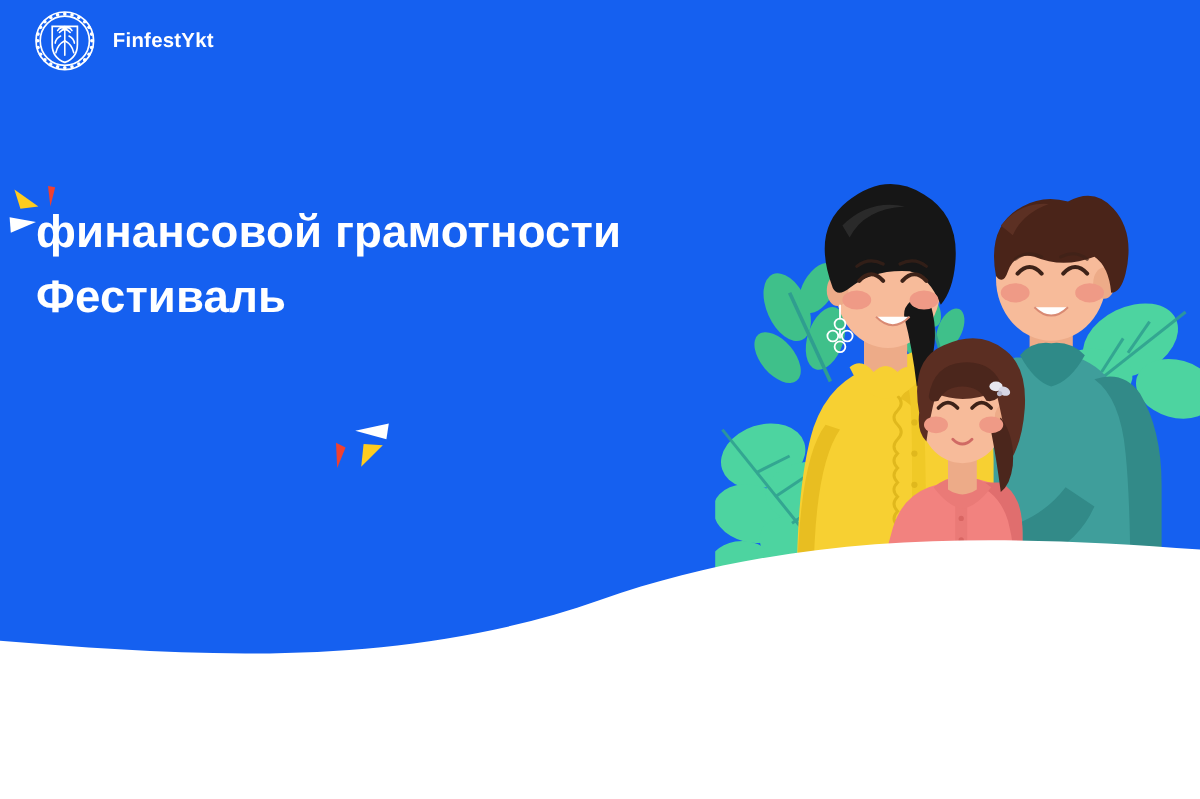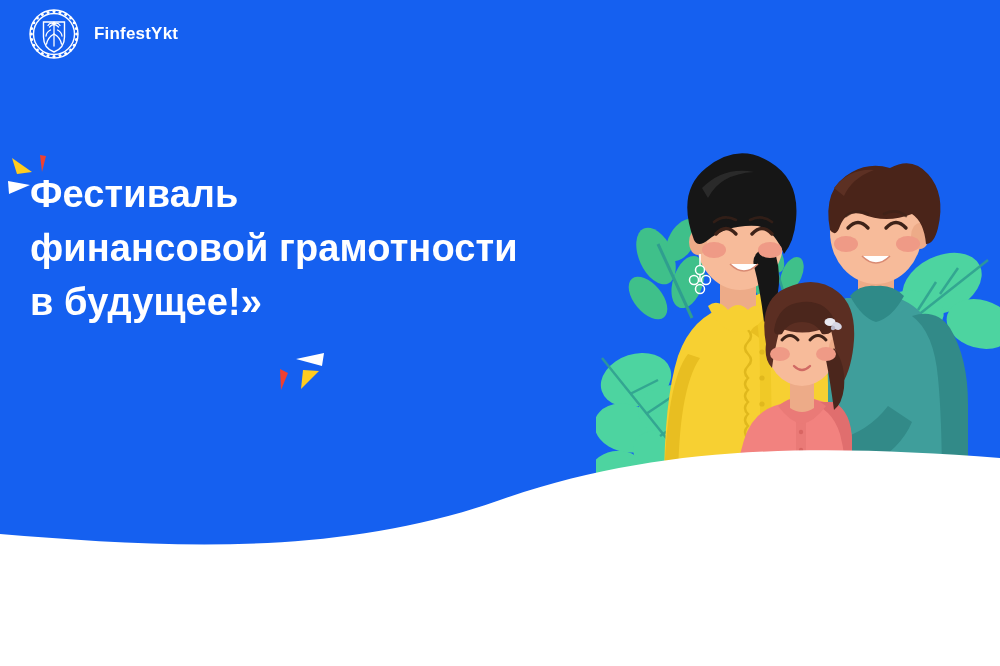--- a/index.html
+++ b/index.html
@@ -355,18 +355,17 @@
 
   <div class="confetti confetti-right">
     <svg width="60" height="50" viewBox="0 0 60 50" xmlns="http://www.w3.org/2000/svg">
       <path d="M24 14 L52 8 L50 21 Z" fill="#ffffff"></path>
       <path d="M8 24 L16 28 L9 45 Z" fill="#f0402f"></path>
       <path d="M31 25 L47 26 L29 44 Z" fill="#ffcc1f"></path>
     </svg>
   </div>
 
   <div class="headline">
+    <span class="ln">финансовой грамотности</span>
     <span class="ln">Фестиваль</span>
-    <span class="ln">финансовой грамотности</span>
-    <span class="ln">в будущее!»</span>
   </div>
 
 </div>
 
 </body></html>

